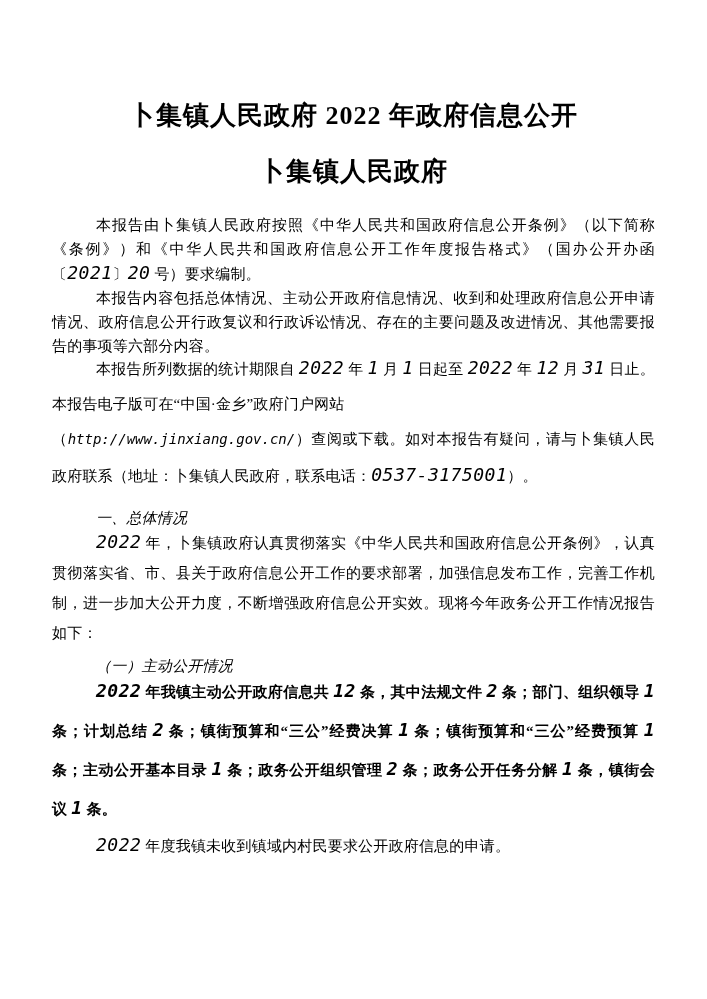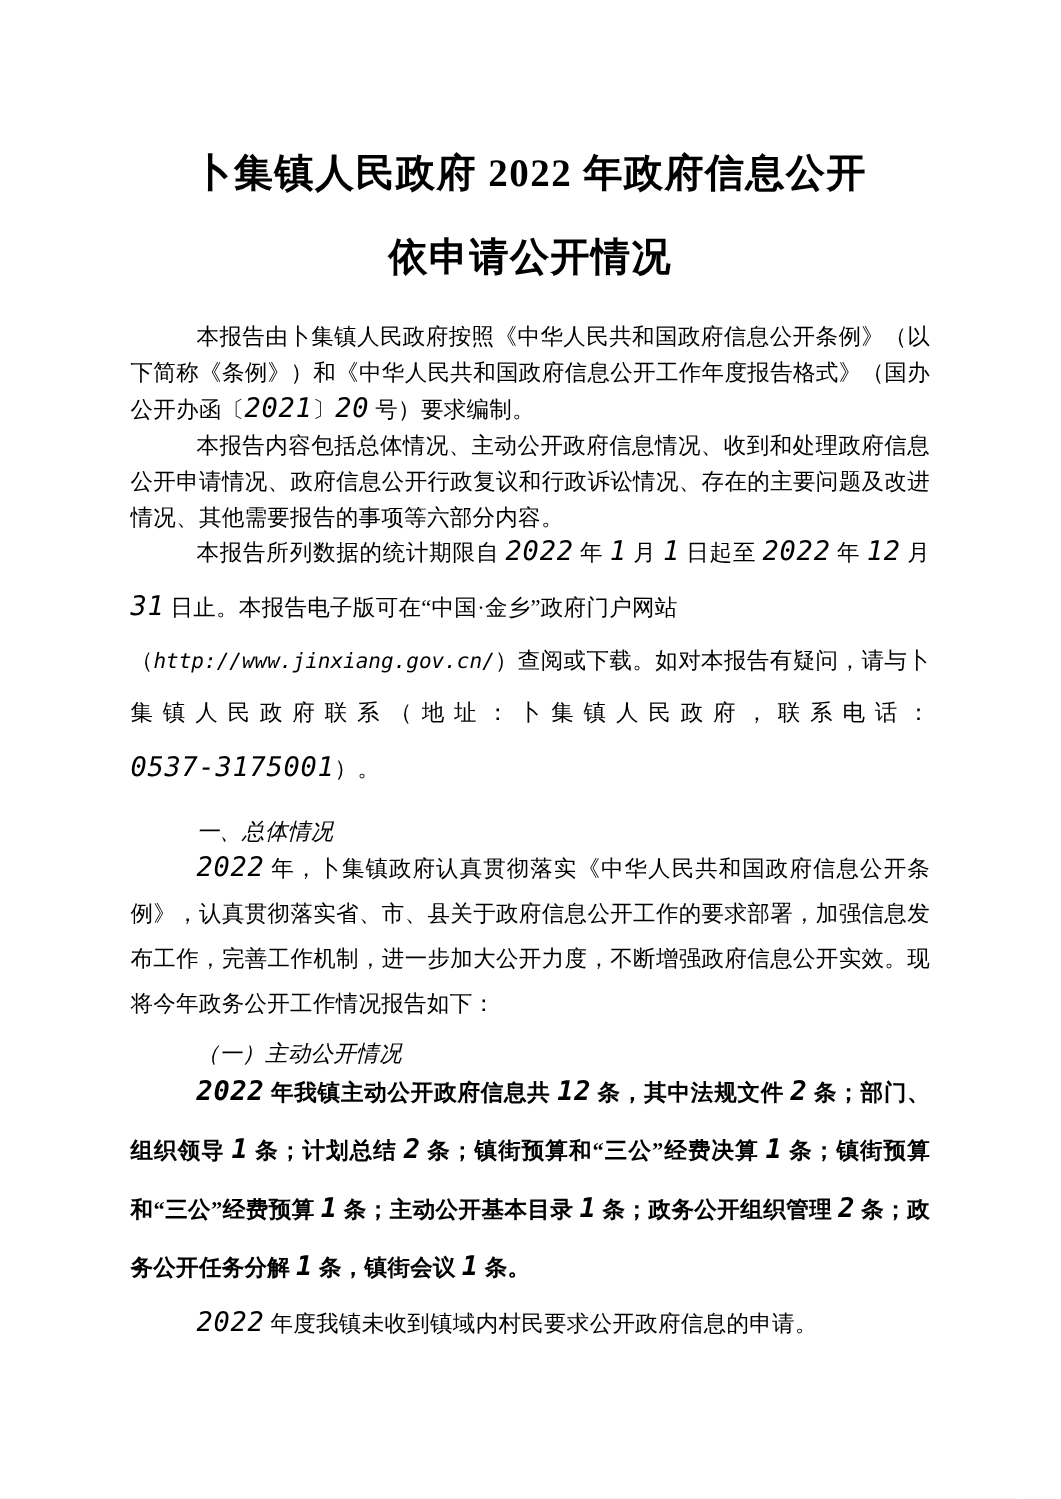--- a/index.html
+++ b/index.html
@@ -7,21 +7,21 @@
     position: relative;
     width: 707px;
     height: 999px;
     margin: 0 auto;
     background: #ffffff;
     color: #000000;
     font-family: "Liberation Serif", "DejaVu Serif", serif;
     font-size: 15px;
     overflow: hidden;
     box-sizing: border-box;
-    padding: 0 87px;
+    padding: 0 52px;
   }
   .doc-title {
     margin: 88px 0 0 0;
     font-size: 26px;
     font-weight: bold;
     line-height: 56px;
     text-align: center;
     letter-spacing: 1px;
   }
   .para, .heading {
@@ -54,21 +54,21 @@
   }
   .num.url { font-size: 14px; letter-spacing: 0; }
 </style>
 </head>
 <body>
 
 <div class="page">
 
   <h1 class="doc-title">
     <span>卜集镇人民政府 2022 年政府信息公开</span><br>
-    <span>依申请公开情况</span>
+    <span>卜集镇人民政府</span>
   </h1>
 
   <p class="para lh-tight p1 autonum">本报告由卜集镇人民政府按照《中华人民共和国政府信息公开条例》（以下简称《条例》）和《中华人民共和国政府信息公开工作年度报告格式》（国办公开办函〔<span class="num">2021</span>〕<span class="num">20</span> 号）要求编制。</p>
 
   <p class="para lh-tight p2 autonum">本报告内容包括总体情况、主动公开政府信息情况、收到和处理政府信息公开申请情况、政府信息公开行政复议和行政诉讼情况、存在的主要问题及改进情况、其他需要报告的事项等六部分内容。</p>
 
   <p class="para lh-loose p3"><span class="autonum">本报告所列数据的统计期限自 <span class="num">2022</span> 年 <span class="num">1</span> 月 <span class="num">1</span> 日起至 <span class="num">2022</span> 年 <span class="num">12</span> 月 <span class="num">31</span> 日止。本报告电子版可在“中国·金乡”政府门户网站</span><br><span class="autonum cont">（<span class="num url">http://www.jinxiang.gov.cn/</span>）查阅或下载。如对本报告有疑问，请与卜集镇人民政府联系（地址：卜集镇人民政府，联系电话：<span class="num">0537-3175001</span>）。</span></p>
 
   <p class="heading h1">一、总体情况</p>
 

